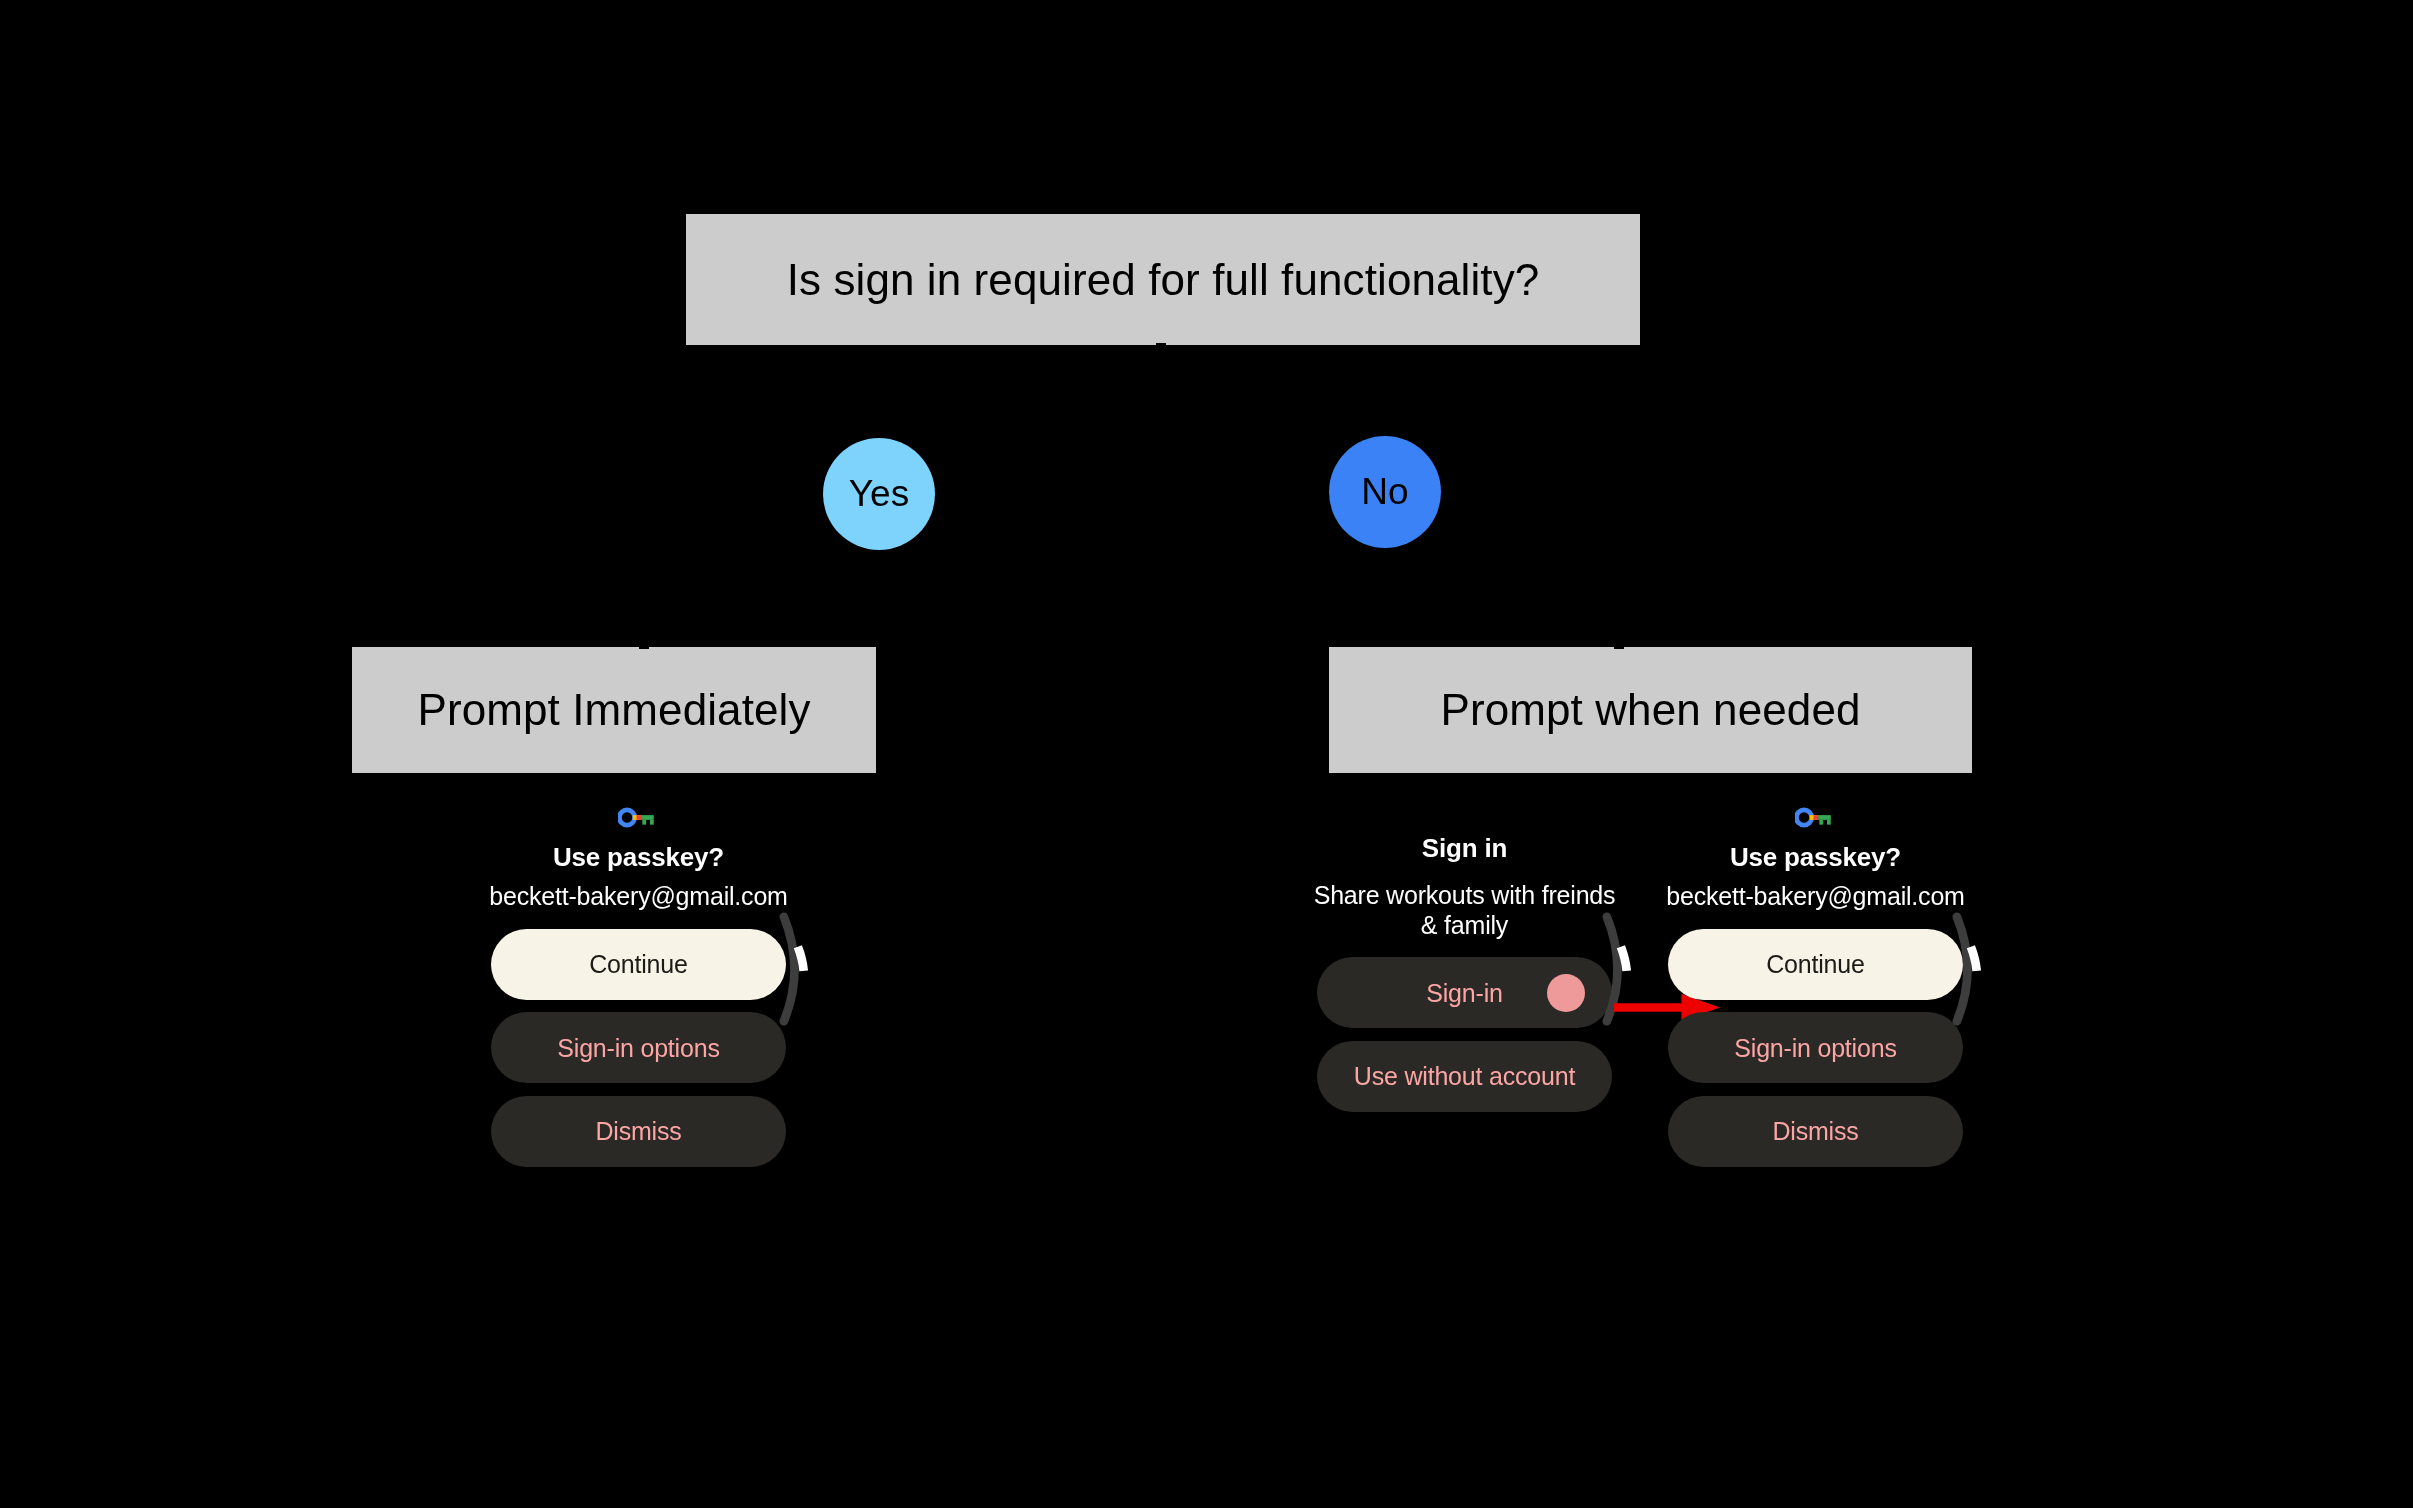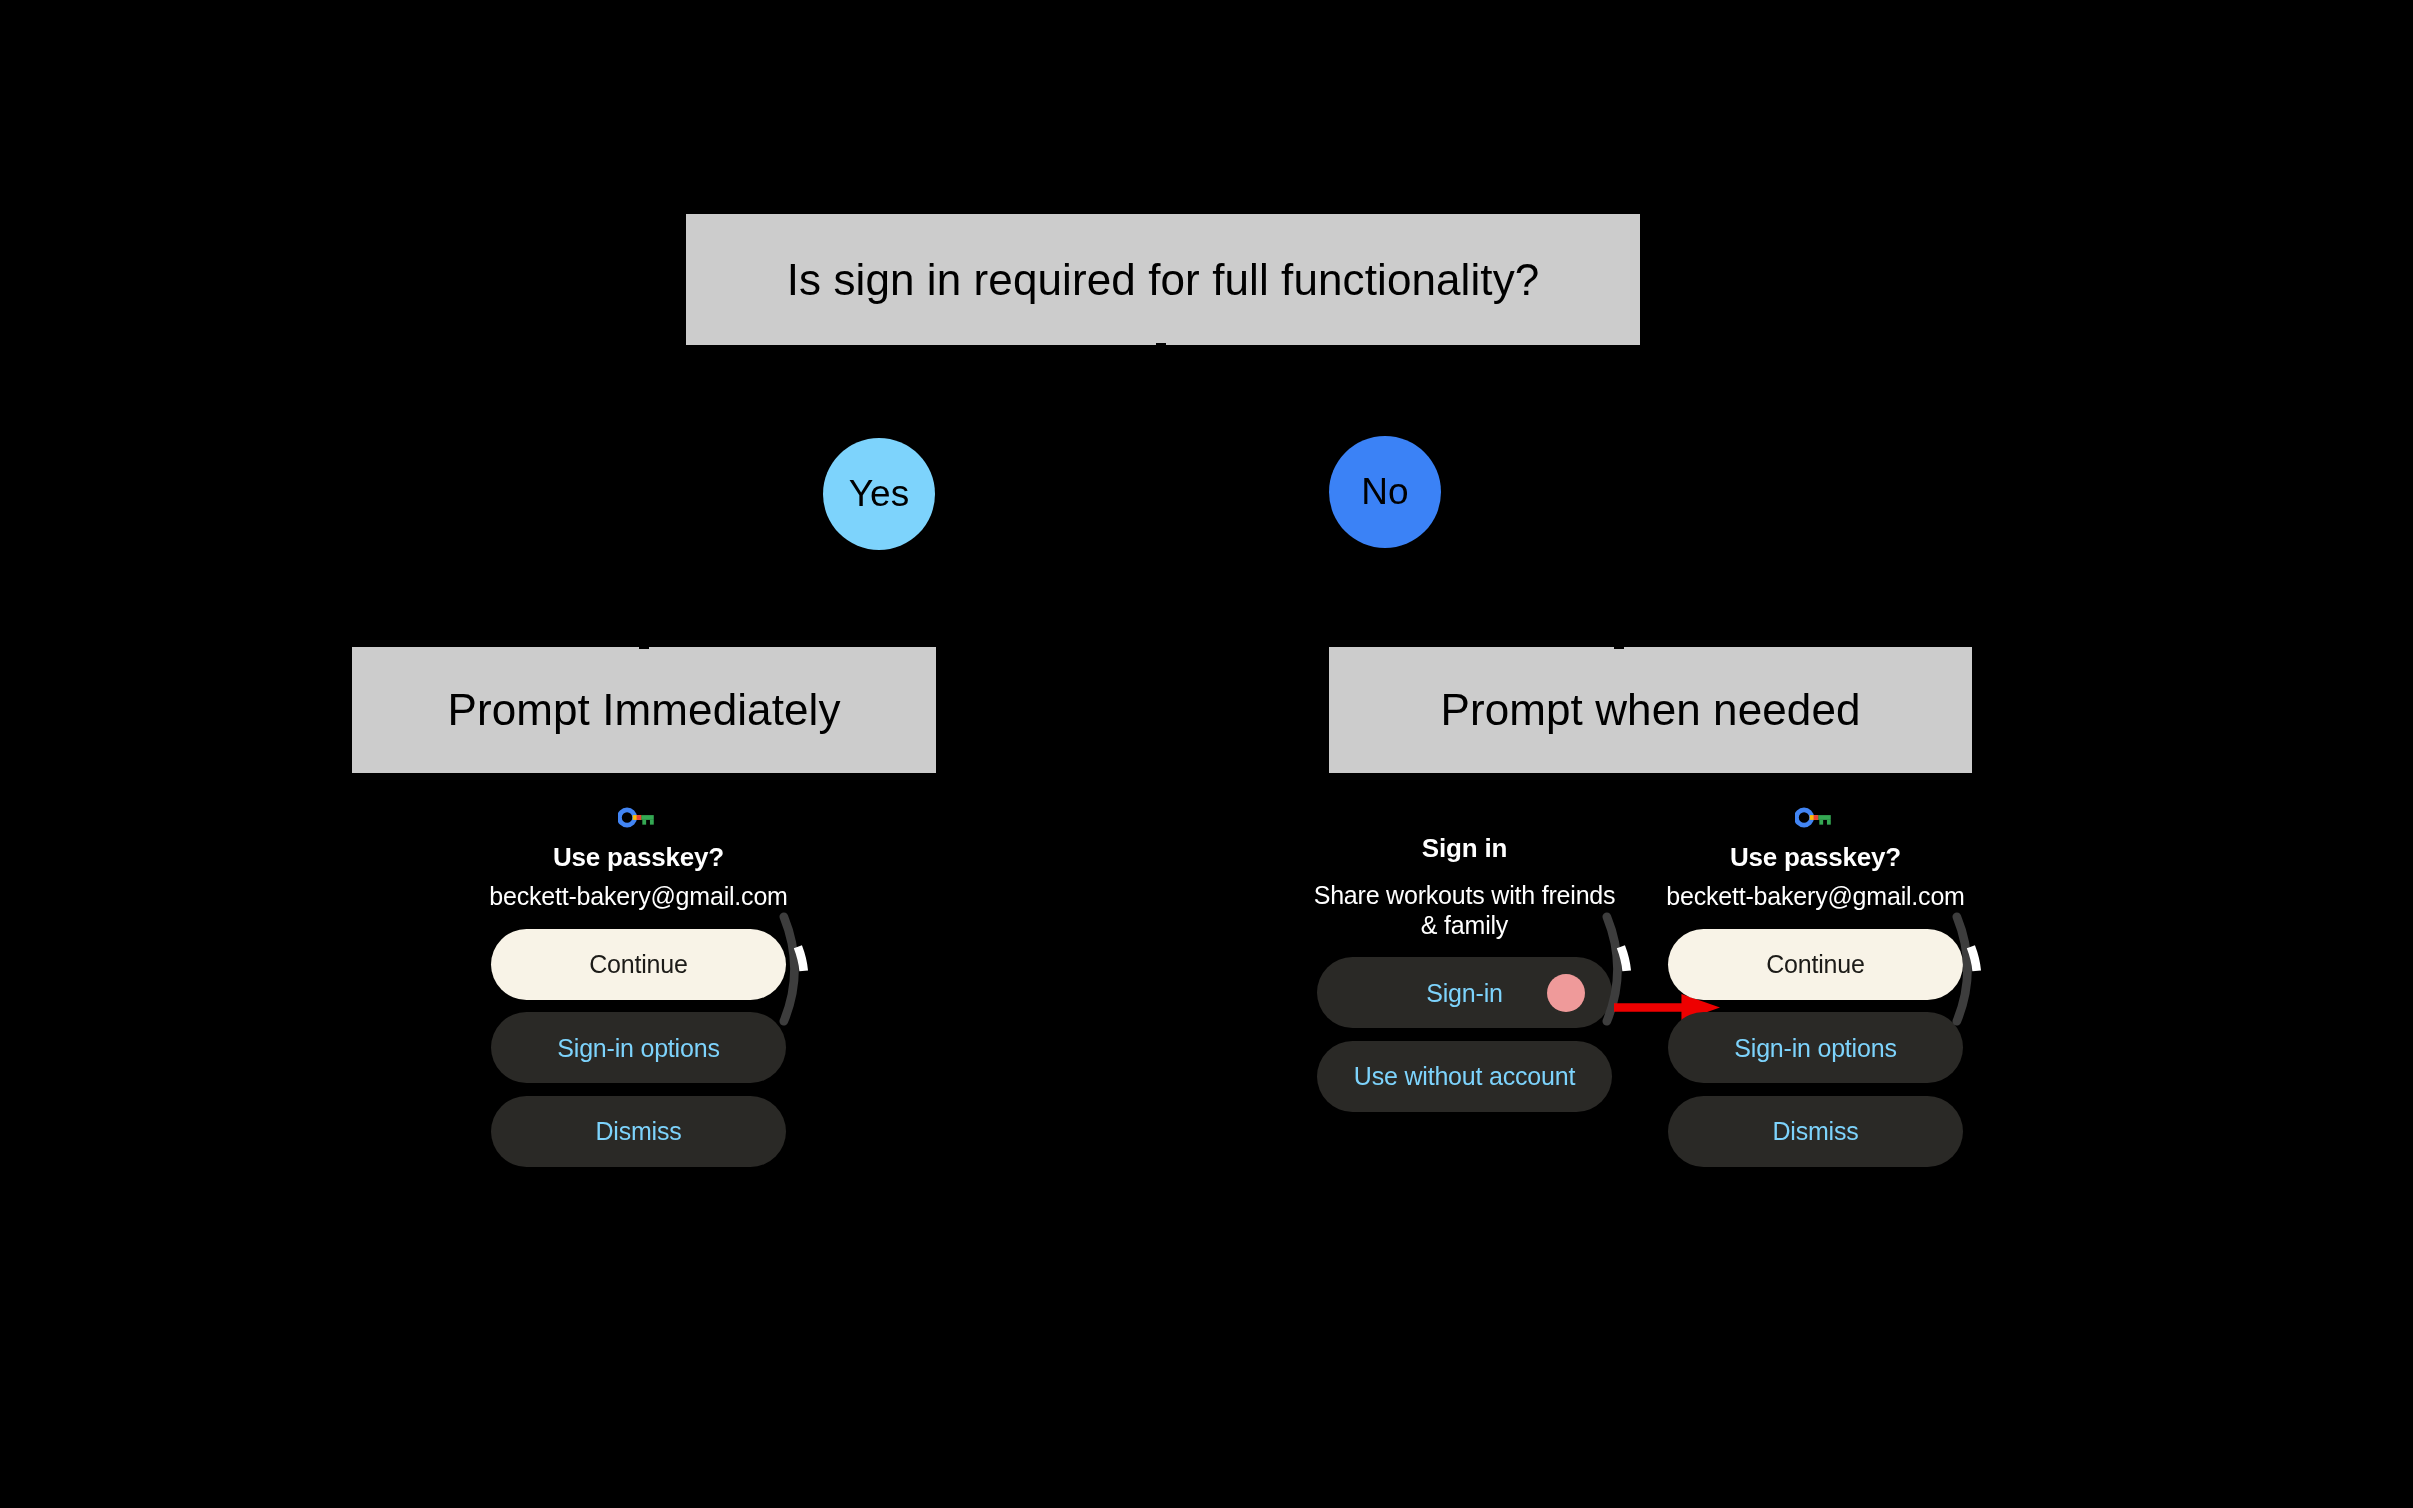--- a/index.html
+++ b/index.html
@@ -31,21 +31,21 @@
   #box-question {
     left: 686px;
     top: 214px;
     width: 954px;
     height: 131px;
     font-size: 44px;
   }
   #box-prompt-immediately {
     left: 352px;
     top: 647px;
-    width: 584px;
+    width: 524px;
     height: 126px;
     font-size: 44px;
   }
   #box-prompt-when-needed {
     left: 1329px;
     top: 647px;
     width: 643px;
     height: 126px;
     font-size: 44px;
   }
@@ -123,21 +123,21 @@
   .pill {
     position: relative;
     display: flex;
     align-items: center;
     justify-content: center;
     width: 295px;
     margin: 0 auto 12.6px auto;
     min-height: 71px;
     border-radius: 42px;
     background: #2a2926;
-    color: #7dd3fc;
+    color: #fca5a5;
     font-size: 25px;
     font-weight: 500;
     line-height: 1.14;
     letter-spacing: -0.2px;
     box-sizing: border-box;
     padding: 9.7px 17.4px;
   }
   .pill.primary {
     background: #f8f3e7;
     color: #1c1b18;

